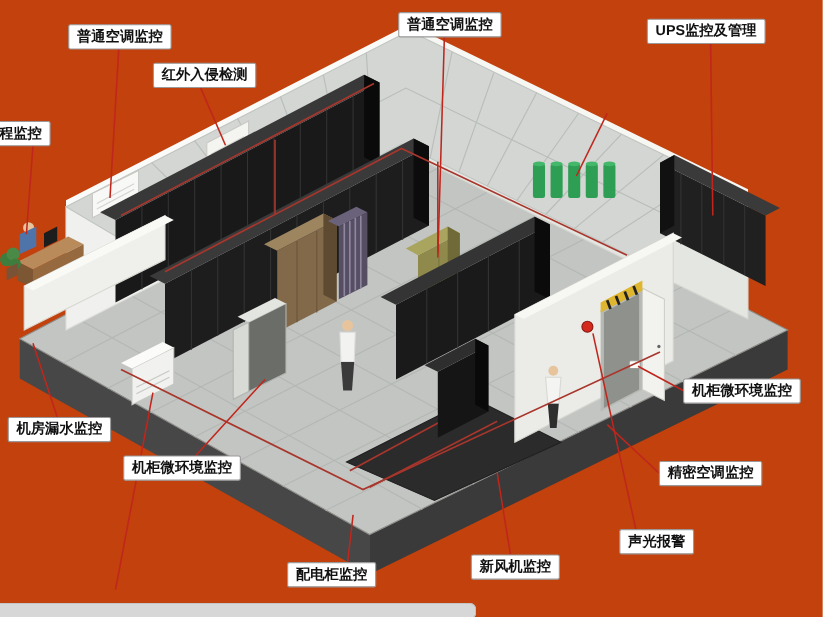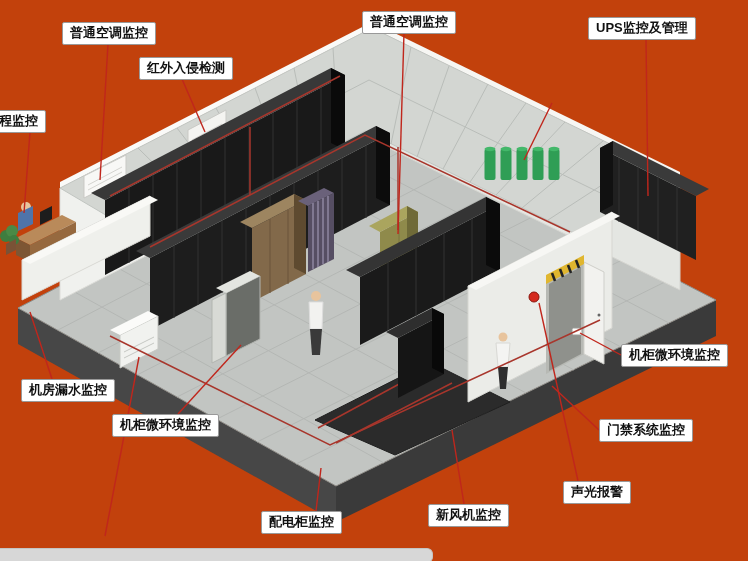--- a/index.html
+++ b/index.html
@@ -284,21 +284,21 @@
       <line class="connector" x1="52" y1="379" x2="30" y2="312"></line>
     </g>
   </svg>
 
   <div class="label" style="left:62px;top:22px">普通空调监控</div>
   <div class="label" style="left:139px;top:57px">红外入侵检测</div>
   <div class="label" style="left:-22px;top:110px">远程监控</div>
   <div class="label" style="left:362px;top:11px">普通空调监控</div>
   <div class="label" style="left:588px;top:17px">UPS监控及管理</div>
   <div class="label" style="left:621px;top:344px">机柜微环境监控</div>
-  <div class="label" style="left:599px;top:419px">门禁系统监控</div>
+  <div class="label" style="left:599px;top:419px">精密空调监控</div>
   <div class="label" style="left:563px;top:481px">声光报警</div>
   <div class="label" style="left:428px;top:504px">新风机监控</div>
   <div class="label" style="left:261px;top:511px">配电柜监控</div>
   <div class="label" style="left:112px;top:414px">机柜微环境监控</div>
-  <div class="label" style="left:21px;top:379px">机房漏水监控</div>
+  <div class="label" style="left:7px;top:379px">机房漏水监控</div>
 
   <div class="strip"></div>
 </div>
 
 </body></html>

